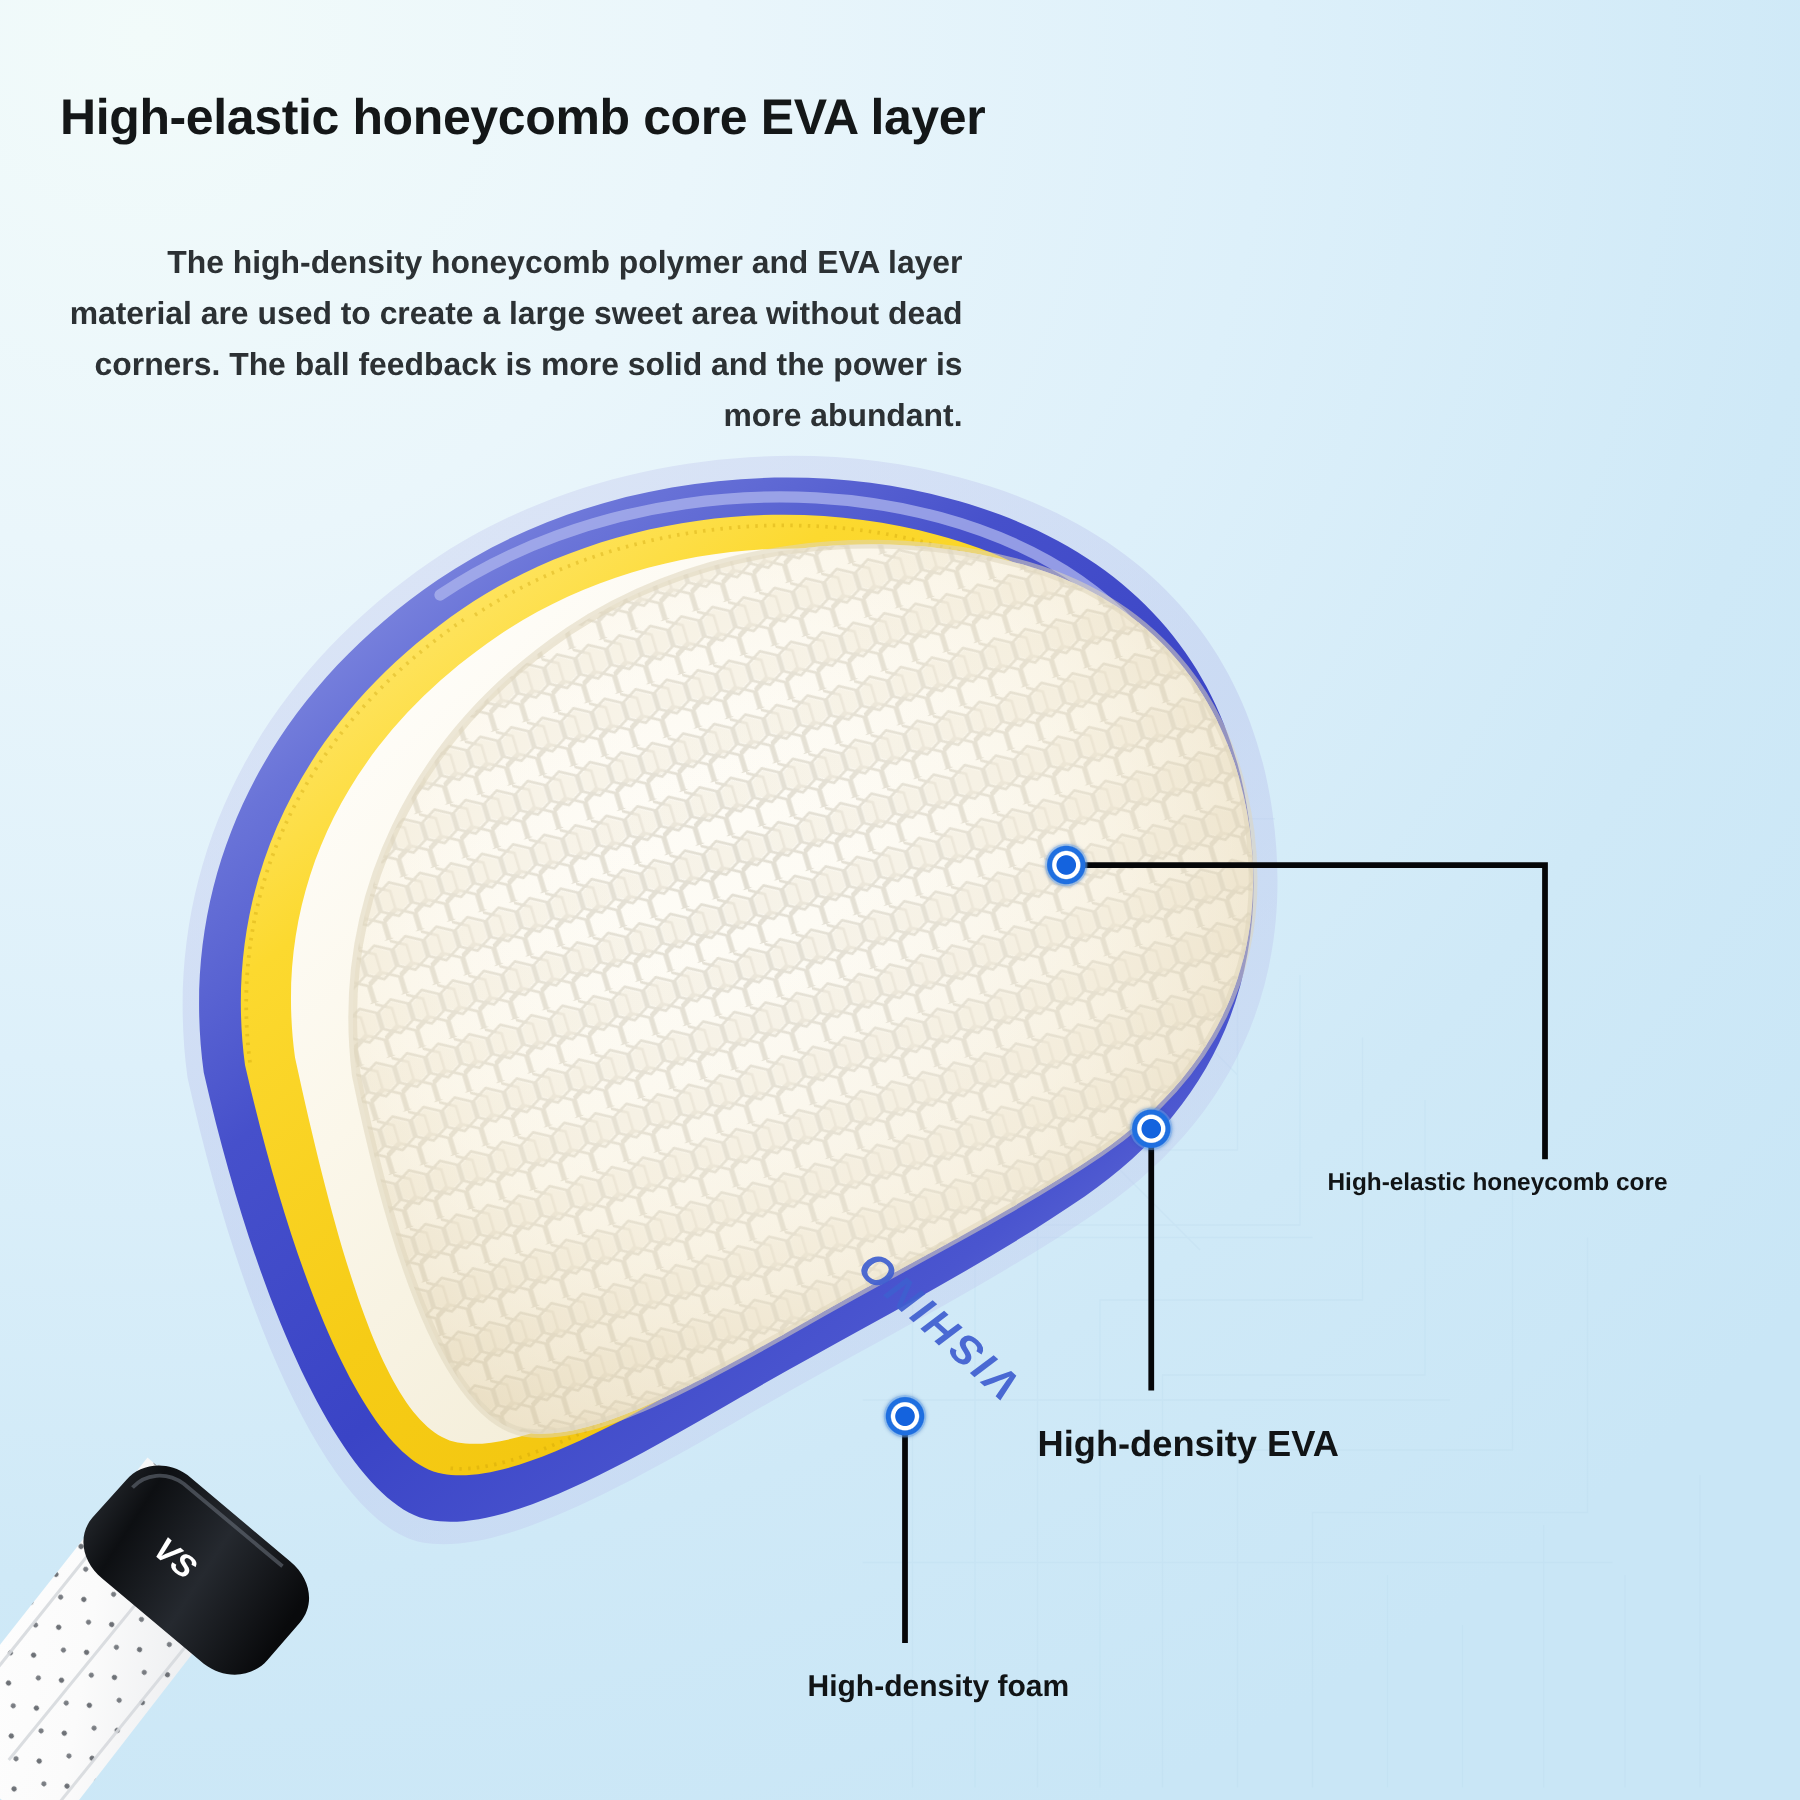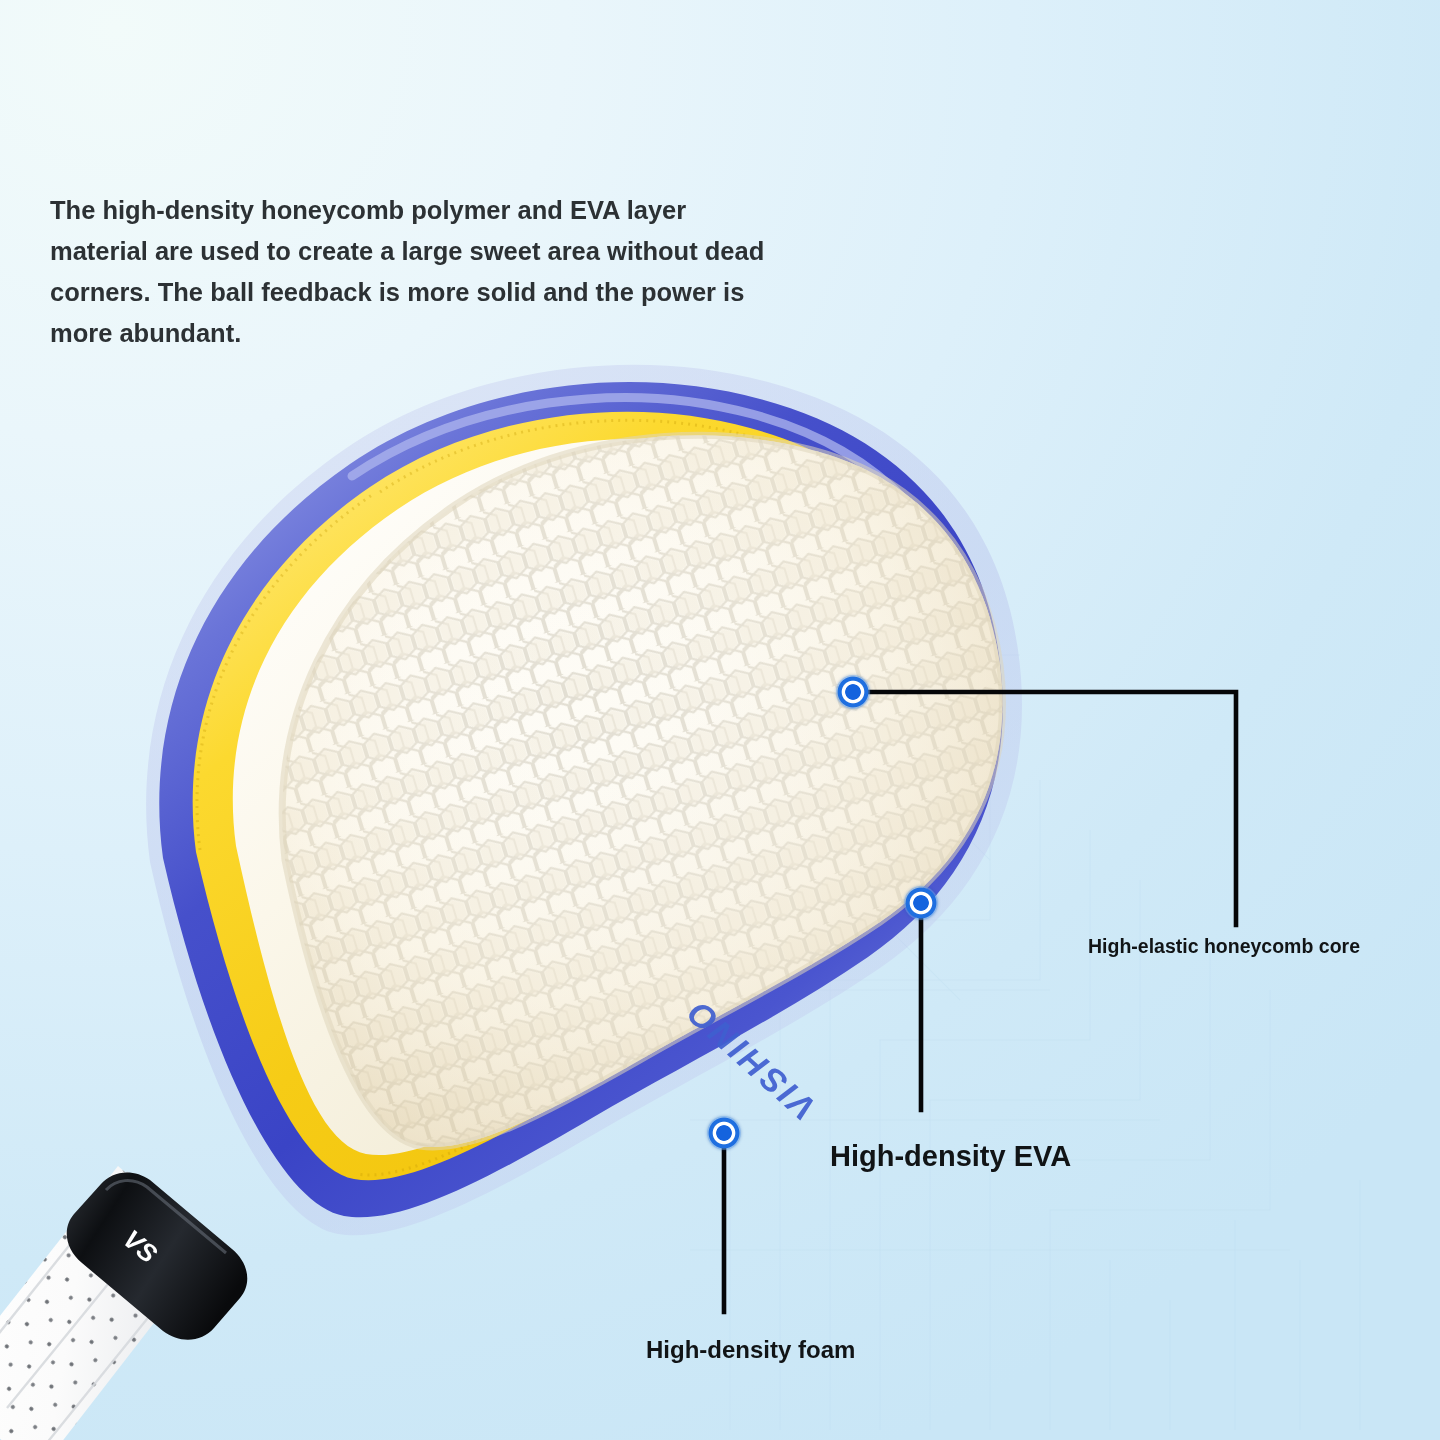--- a/index.html
+++ b/index.html
@@ -20,21 +20,21 @@
   }
 
   
   #headline{
     position:absolute;left:48px;top:72px;
     font-size:40px;font-weight:bold;color:#141718;
     letter-spacing:-0.3px;white-space:nowrap;
   }
   #body-copy{
     position:absolute;left:50px;top:190px;width:720px;
-    font-size:25.5px;font-weight:bold;line-height:41px;color:#2c3134;
+    font-size:25.5px;font-weight:bold;line-height:41px;color:#2c3134;text-align:right;
   }
 
   
   #paddle-wrap{
     position:absolute;left:0;top:0;width:1440px;height:1440px;
     pointer-events:none;
   }
 
   
   .callout-dot{
@@ -45,21 +45,21 @@
         #1463de 0 31%,
         #ffffff 34% 45%,
         #1f6fe0 49% 62%,
         rgba(90,150,225,.55) 66% 82%,
         rgba(140,185,235,0) 100%);
     box-shadow:0 0 3px rgba(20,80,170,.35);
   }
   .callout-label{
     position:absolute;color:#111416;font-weight:bold;white-space:nowrap;
   }
-  #label-honeycomb{left:1088px;top:935px;font-size:19.5px;}
+  #label-honeycomb{left:1062px;top:935px;font-size:19.5px;}
   #label-eva{left:830px;top:1140px;font-size:29px;}
   #label-foam{left:646px;top:1336px;font-size:24px;}
 </style>
 </head>
 <body>
 
 <div id="stage">
 
   <svg id="bg-watermark" viewBox="0 0 760 880" preserveAspectRatio="none" aria-hidden="true">
     <g stroke="#b9d8ec" stroke-width="1.1" fill="none" opacity=".55">
@@ -78,20 +78,21 @@
       <path d="M0 300 H250"></path>
       <path d="M0 430 H360"></path>
       <path d="M0 560 H470"></path>
       <path d="M0 690 H600"></path>
       <path d="M120 95 L330 95"></path>
       <path d="M60 60 L300 300"></path>
       <path d="M10 180 L270 440"></path>
     </g>
   </svg>
 
+  <div id="headline">High-elastic honeycomb core EVA layer</div>
 
   <div id="body-copy">The high-density honeycomb polymer and EVA layer material are used to create a large sweet area without dead corners. The ball feedback is more solid and the power is more abundant.</div>
 
   <svg id="paddle-wrap" viewBox="0 0 1440 1440" aria-hidden="true">
     <defs>
 
       <pattern id="honeycells" width="26" height="45" patternUnits="userSpaceOnUse" patternTransform="rotate(-17)">
         <g fill="none" stroke="#e2ded2" stroke-width="2.1">
           <polygon points="13,1 25,8 25,22 13,29 1,22 1,8"></polygon>
           <polygon points="13,23.5 25,30.5 25,44.5 13,51.5 1,44.5 1,30.5"></polygon>

